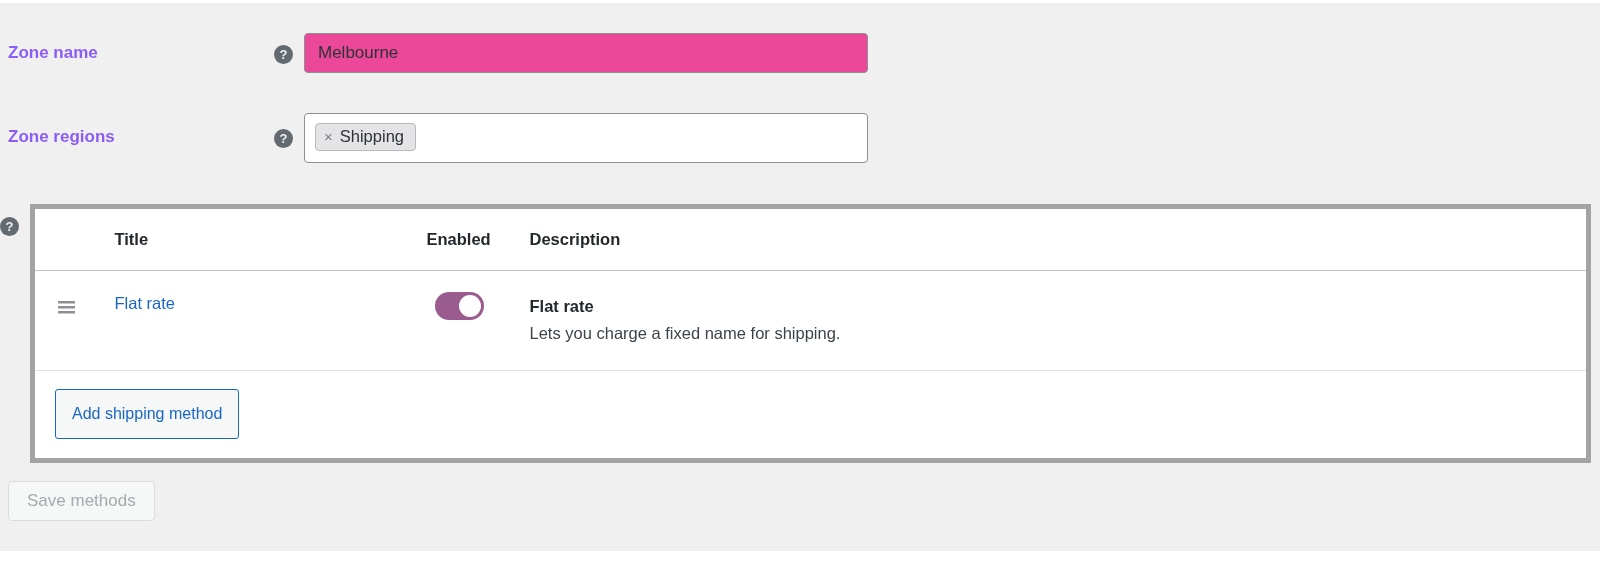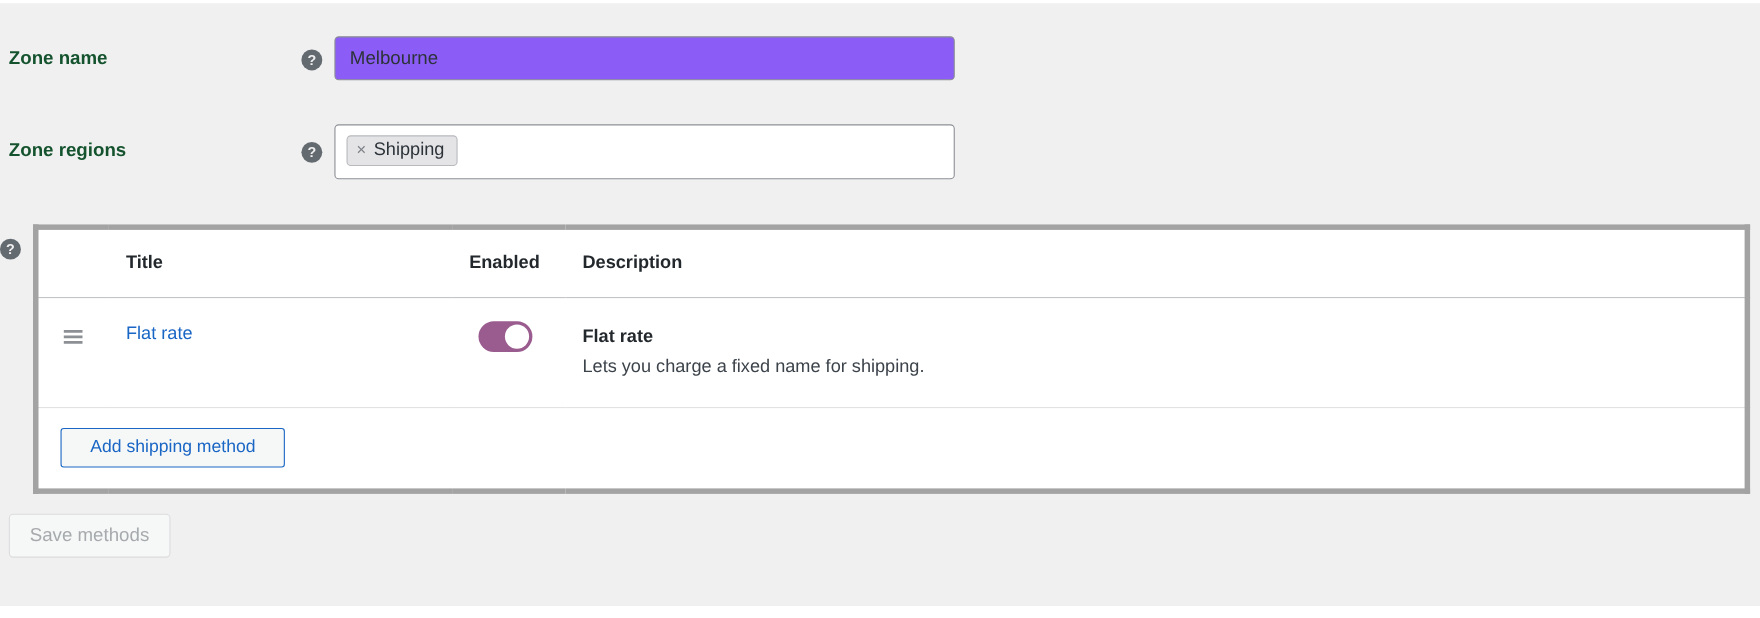--- a/index.html
+++ b/index.html
@@ -12,41 +12,41 @@
     overflow:hidden;
   }
   .edge-strip { position:absolute; left:0; width:1600px; background:#ffffff; }
   .edge-strip.top { top:0; height:3px; }
   .edge-strip.bottom { bottom:0; height:11px; }
 
   .page { position:relative; padding-top:33px; }
 
   .form-row { display:flex; align-items:flex-start; }
   .label-cell { width:274px; padding-left:8px; flex:0 0 auto; }
-  .label-cell label { font-weight:bold; font-size:17px; color:#14532d; display:block; }
+  .label-cell label { font-weight:bold; font-size:17px; color:#8b5cf6; display:block; }
   .help-cell { width:30px; flex:0 0 auto; }
   .help-icon {
     display:inline-block; width:19px; height:19px; border-radius:50%;
     background:#636a70; color:#f0f0f1; font-size:13px; font-weight:bold;
     text-align:center; line-height:19px; cursor:help; user-select:none;
   }
   .content-cell { flex:1 1 auto; margin-right:9px; }
 
   
   .row-zone-name .label-cell { padding-top:10px; }
   .row-zone-name .help-cell { padding-top:12px; }
   .row-zone-regions { margin-top:40px; }
   .row-zone-regions .label-cell { padding-top:14px; }
   .row-zone-regions .help-cell { padding-top:16px; }
   .row-shipping { margin-top:41px; }
   .row-shipping .label-cell { padding-top:11px; }
   .row-shipping .help-cell { padding-top:13px; }
 
   .text-input {
-    width:564px; height:40px; background:#8b5cf6;
+    width:564px; height:40px; background:#ec4899;
     border:1px solid #8c8f94; border-radius:4px;
     padding:0 13px; font-size:17px; color:#2c3338;
     font-family:"Liberation Sans", sans-serif;
   }
   .select-box {
     width:564px; min-height:50px; background:#fff;
     border:1px solid #8c8f94; border-radius:4px;
     padding:9px 10px; cursor:text;
   }
   .region-tag {
@@ -89,21 +89,21 @@
     background:#9a5b8f; border-radius:14px; cursor:pointer; margin-left:8px; margin-top:-2px;
   }
   .toggle .knob {
     position:absolute; top:3px; right:3px; width:22px; height:22px;
     background:#fff; border-radius:50%;
   }
   .desc-title { font-weight:bold; color:#23282d; line-height:25px; display:block; }
   .desc-text { color:#3c434a; line-height:29px; }
   .methods-table tfoot td { padding:18px 16px 19px 20px; }
   .add-method-btn {
-    height:36px; padding:0 26px; font-size:16px;
+    height:50px; padding:0 16px; font-size:16px;
     font-family:"Liberation Sans", sans-serif;
     background:#f6f7f7; color:#1a66c5; border:1px solid #1a66c5;
     border-radius:3px; cursor:pointer;
   }
   .save-btn {
     display:inline-block; margin:18px 0 0 8px; height:40px; padding:0 18px;
     font-size:17px; font-family:"Liberation Sans", sans-serif;
     background:#f6f7f7; color:#a7aaad; border:1px solid #dcdcde;
     border-radius:4px; cursor:default;
   }

